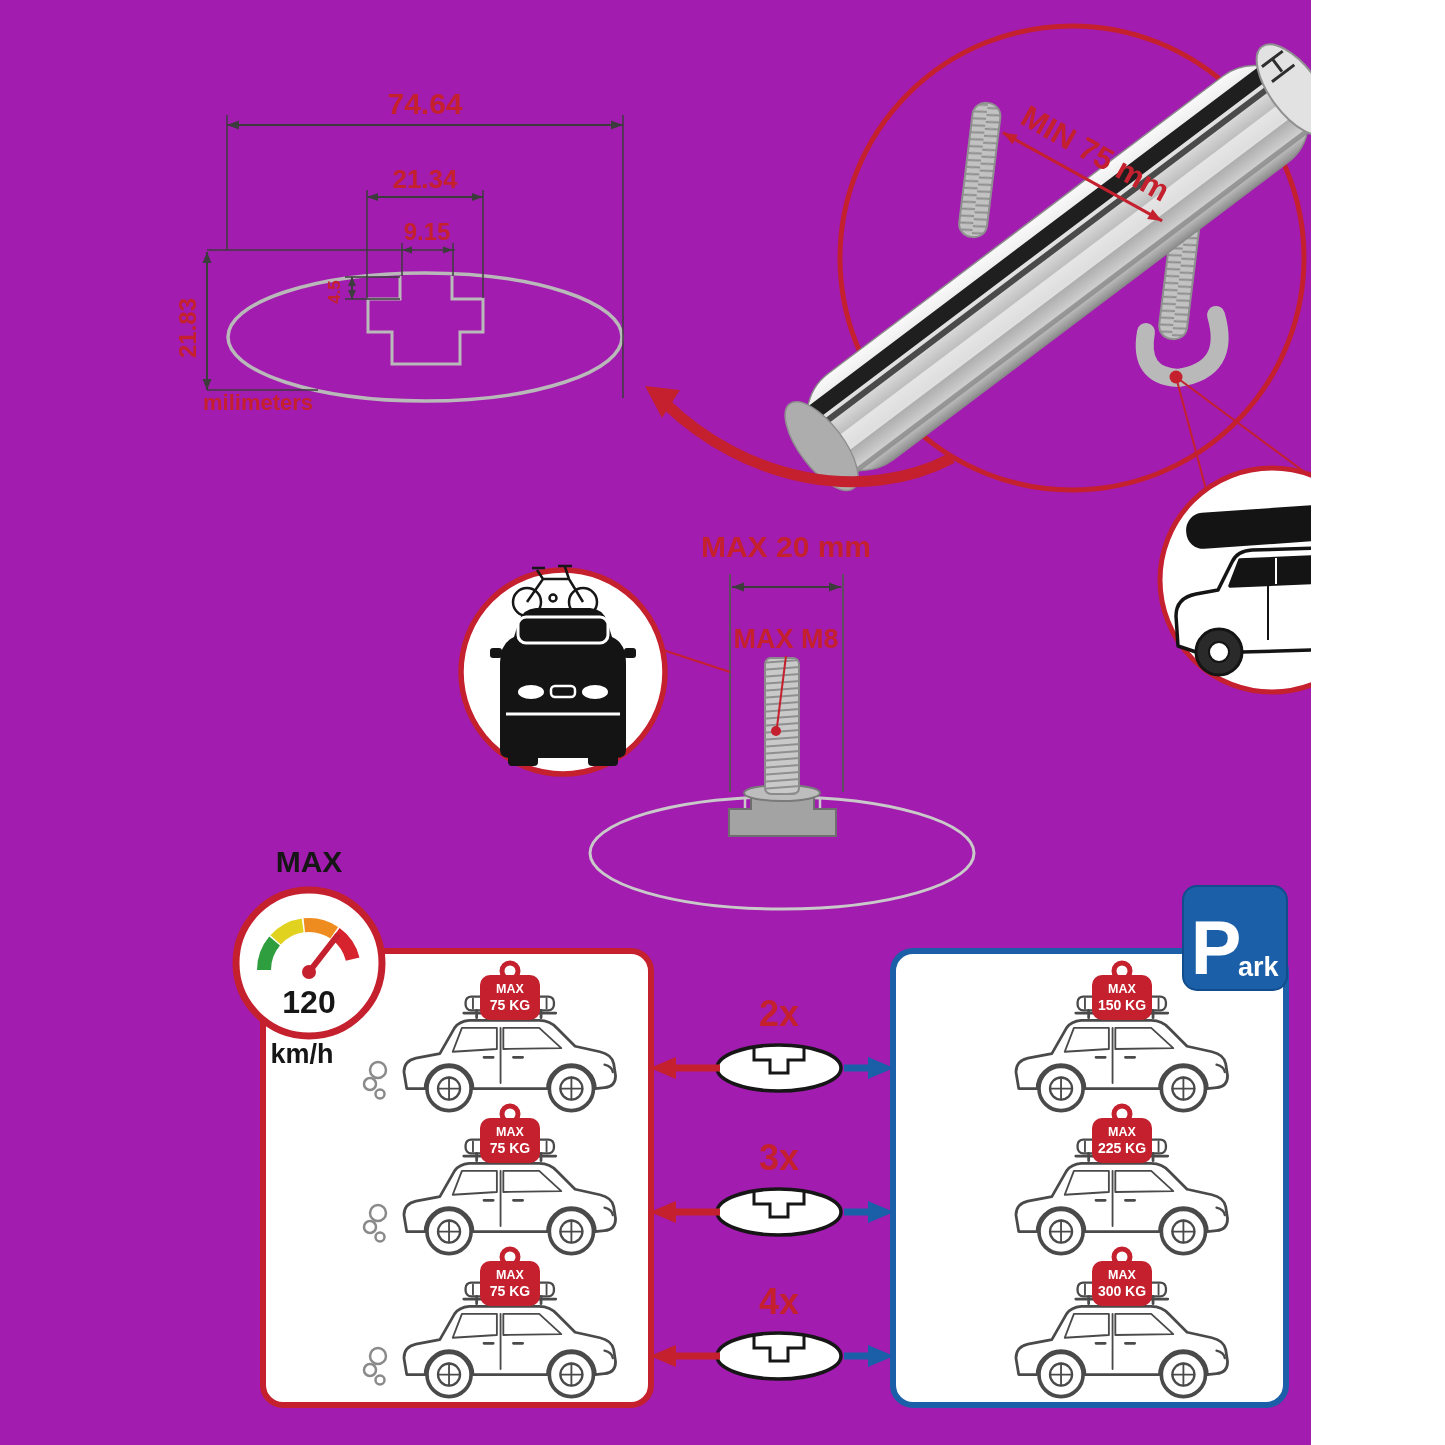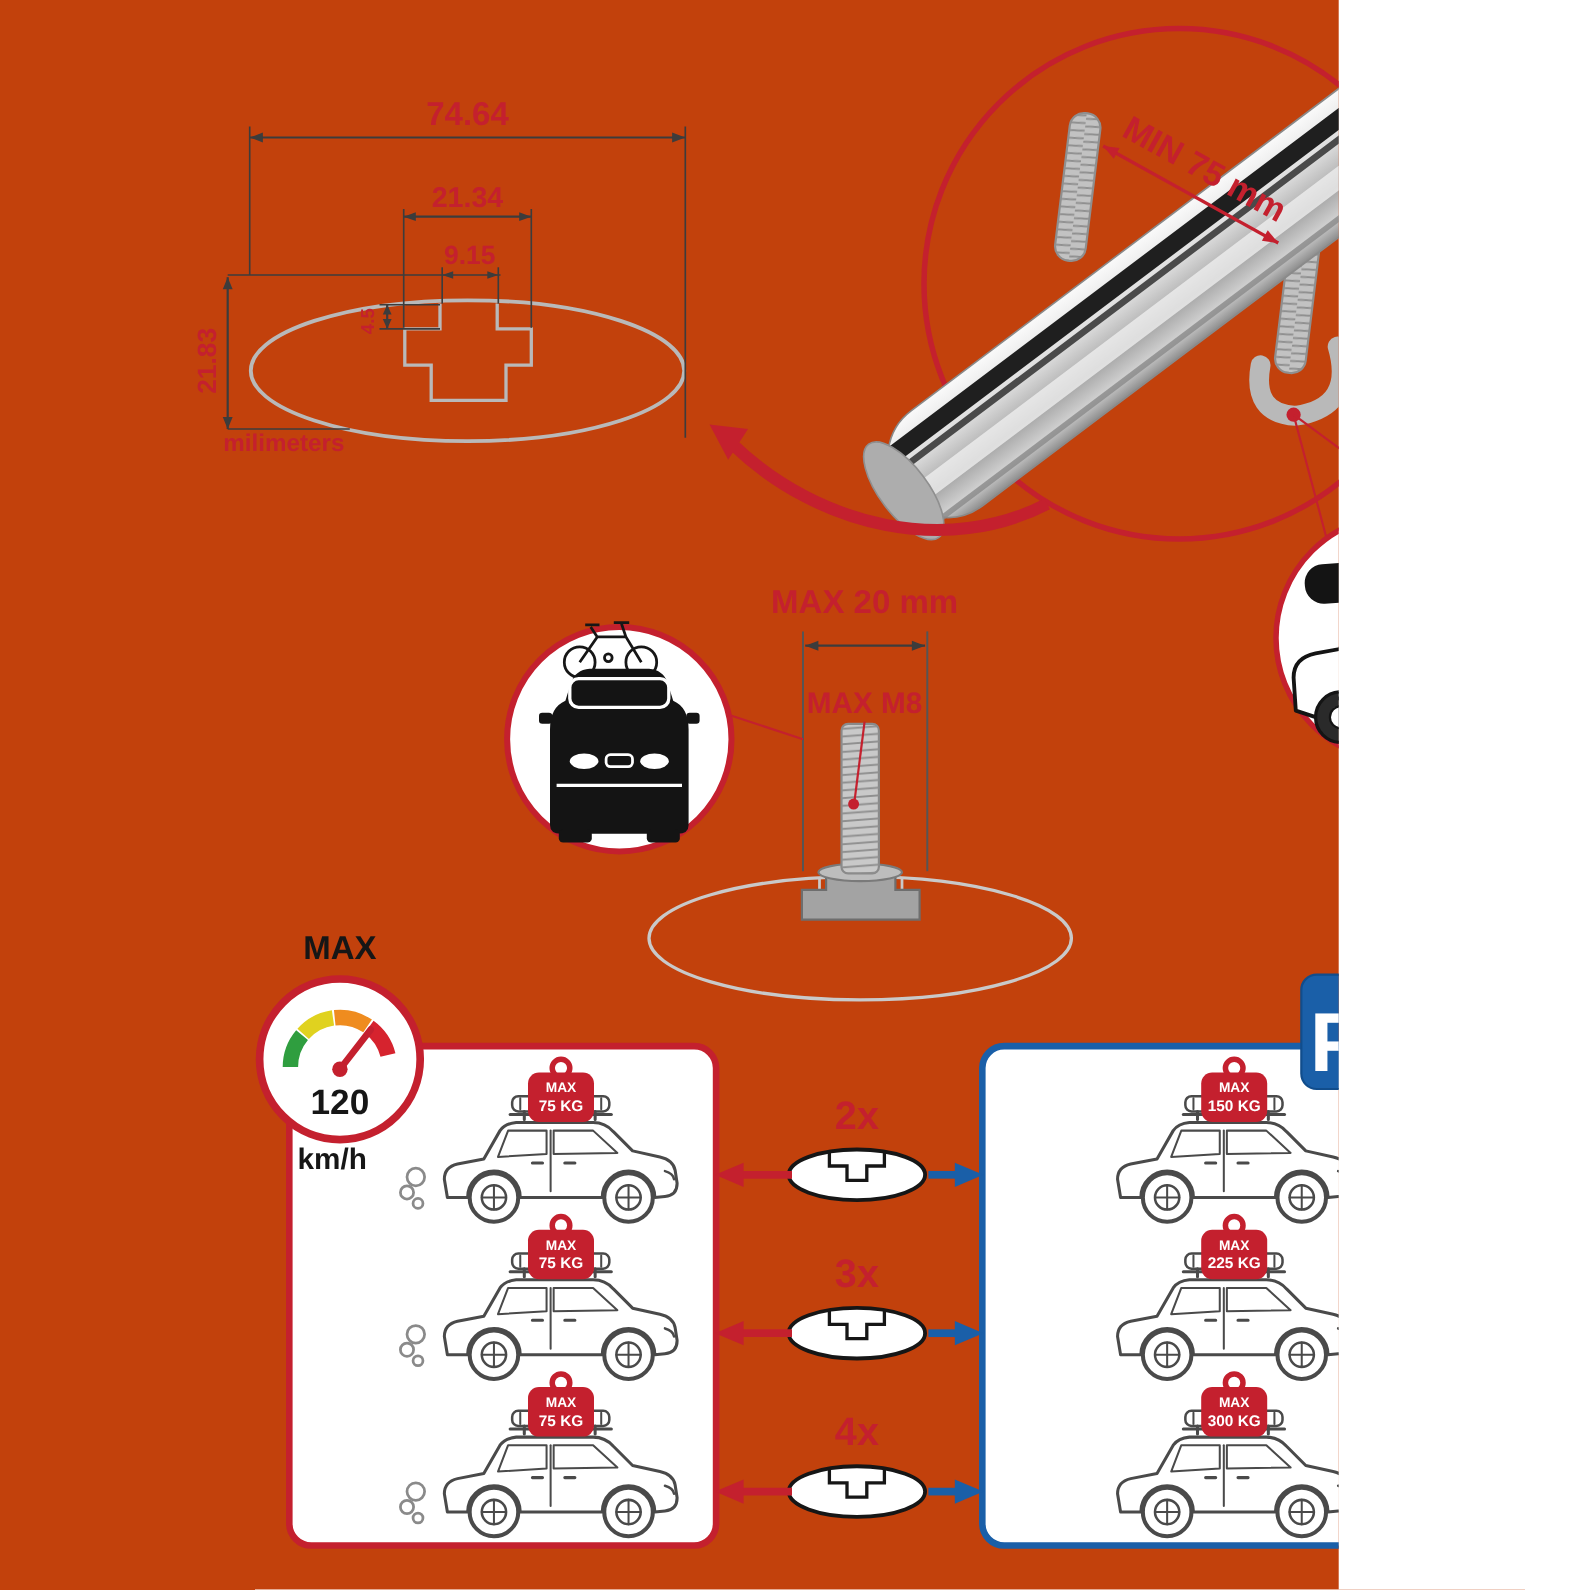--- a/index.html
+++ b/index.html
@@ -1,16 +1,16 @@
 <!DOCTYPE html>
 <html><head>
 <meta charset="utf-8">
 <style>
   html,body{margin:0;padding:0;background:#ffffff;}
-  #canvas{position:relative;width:1217px;height:1445px;background:#c2410c;overflow:hidden;}
+  #canvas{position:relative;width:1311px;height:1445px;background:#a21caf;overflow:hidden;}
   svg{display:block;}
   text{font-family:"Liberation Sans","DejaVu Sans",sans-serif;font-weight:700;}
   .dimtxt{fill:#c4202e;}
   .blktxt{fill:#161616;}
   .whitetxt{fill:#ffffff;}
   .dimline{stroke:#3c3c3c;stroke-width:2;fill:none;}
   .extline{stroke:#3c3c3c;stroke-width:1.5;fill:none;}
   .dimhead{fill:#3c3c3c;}
   .redline{stroke:#c4202e;fill:none;}
   .ghost{stroke:#b9b9b9;fill:none;}

